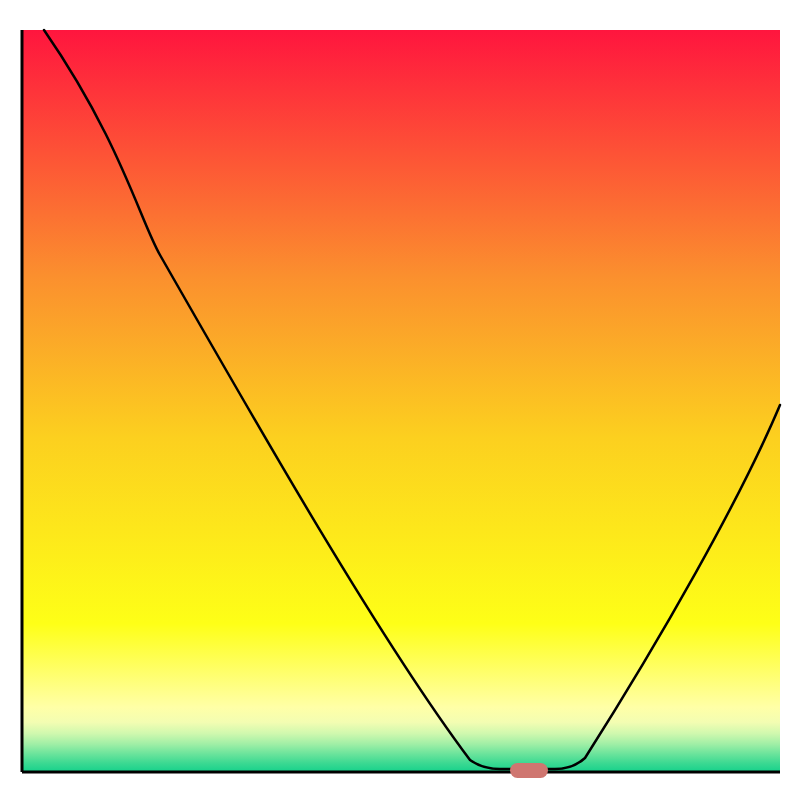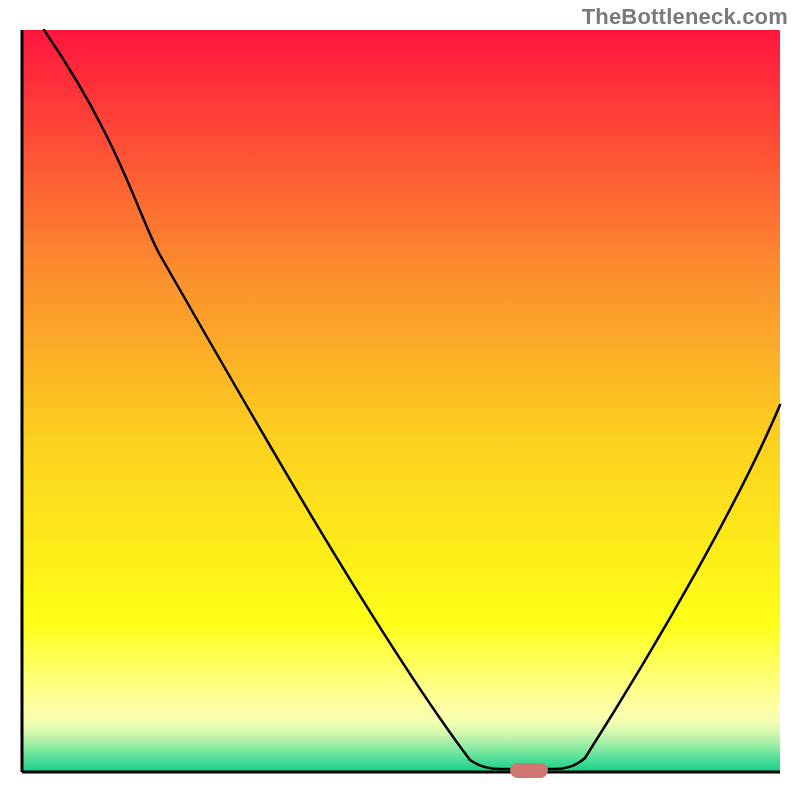--- a/index.html
+++ b/index.html
@@ -30,21 +30,20 @@
   inset: 0;
   width: 800px;
   height: 800px;
 }
 </style>
 </head>
 <body>
 
 <div class="chart-container">
 
-  <div class="watermark">TheBottleneck.com</div>
 
   <svg class="plot" viewBox="0 0 800 800" preserveAspectRatio="none">
     <defs>
       <linearGradient id="bg-grad" x1="0" y1="0" x2="0" y2="1">
         <stop offset="0%" stop-color="#ff153e"></stop>
         <stop offset="33%" stop-color="#fb8f2e"></stop>
         <stop offset="55%" stop-color="#fcd01f"></stop>
         <stop offset="80%" stop-color="#feff17"></stop>
         <stop offset="91.3%" stop-color="#ffffa7"></stop>
         <stop offset="93.3%" stop-color="#f3fdb2"></stop>

